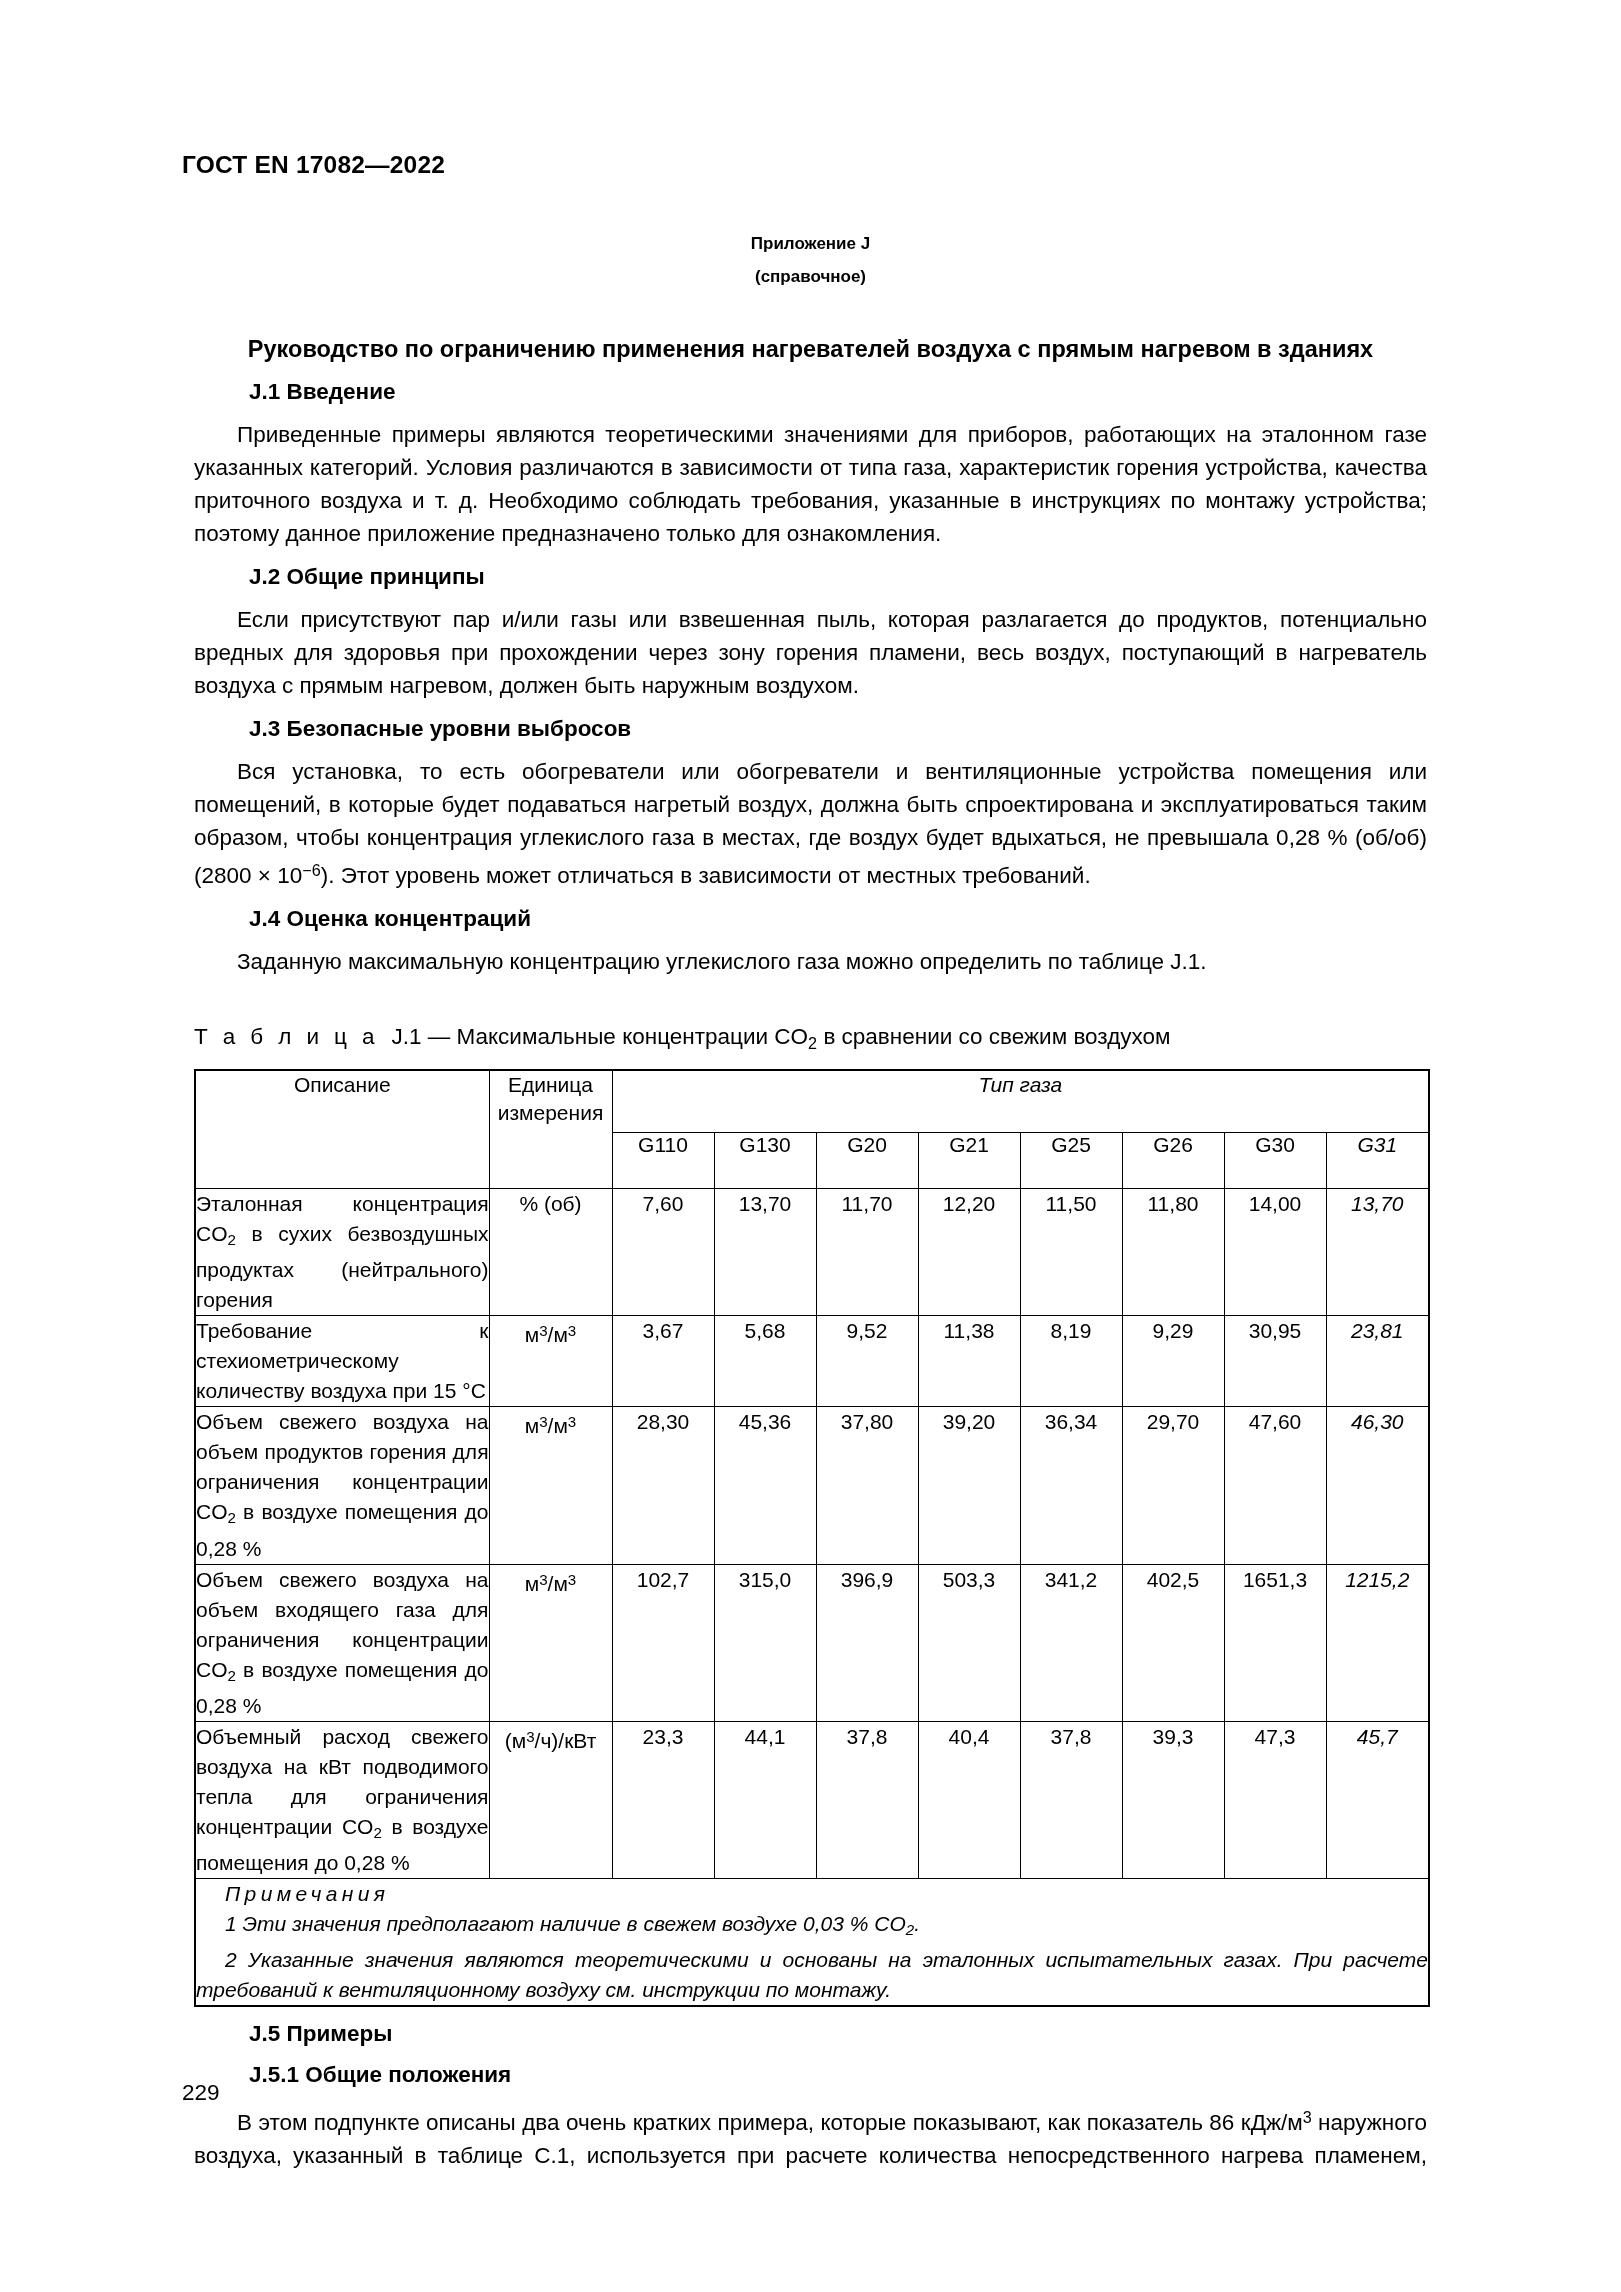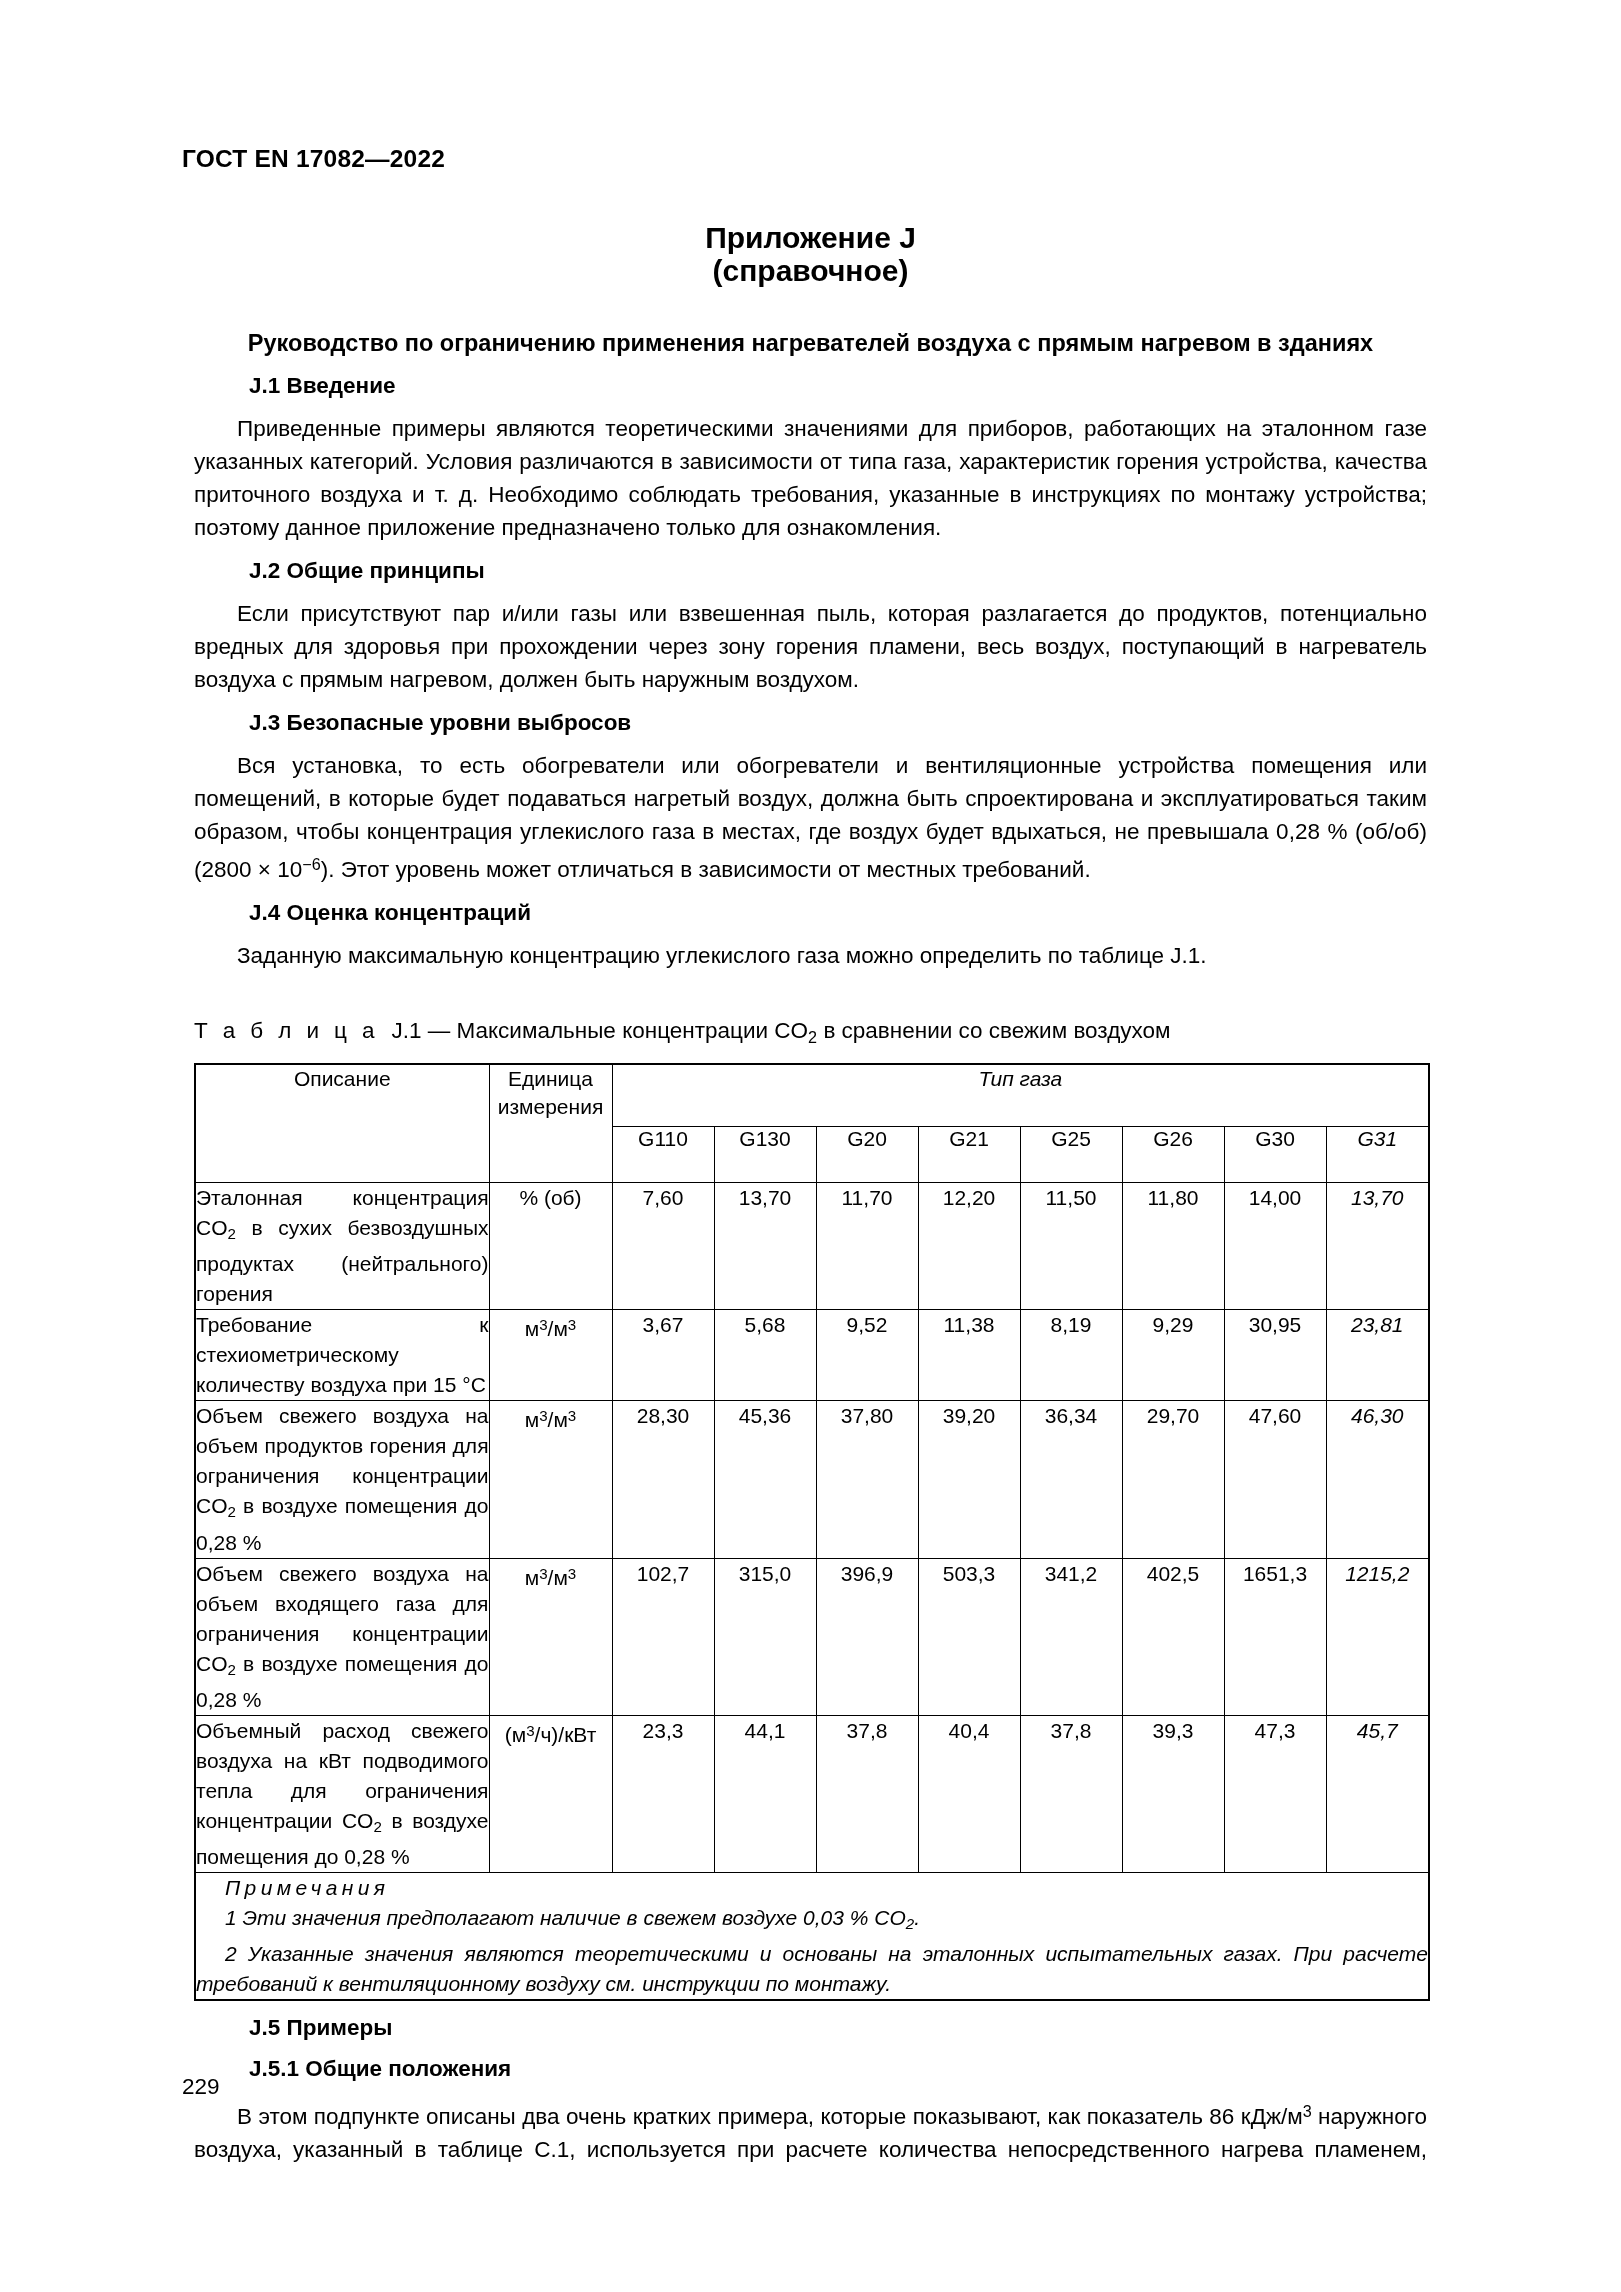--- a/index.html
+++ b/index.html
@@ -10,21 +10,21 @@
   body {
     width: 1621px;
     height: 2293px;
     position: relative;
     font-family: "Liberation Sans", sans-serif;
     color: #000000;
     -webkit-font-smoothing: antialiased;
   }
   .page {
     position: absolute;
-    left: 0; top: 0;
+    left: 0; top: 6px;
     width: 1621px;
     height: 2171px;
     overflow: hidden;
   }
   
   .doc-header {
     position: absolute;
     left: 182px;
     top: 145px;
     font-size: 24.5px;
@@ -33,21 +33,21 @@
   }
   
   .content {
     position: absolute;
     left: 194px;
     top: 221px;
     width: 1233px;
   }
   .annex-title {
     text-align: center;
-    font-size: 30px;
+    font-size: 17px;
     font-weight: bold;
     line-height: 33px;
   }
   .annex-main-title {
     text-align: center;
     font-size: 23.5px;
     font-weight: bold;
     margin-top: 41px;
     line-height: 31px;
   }

